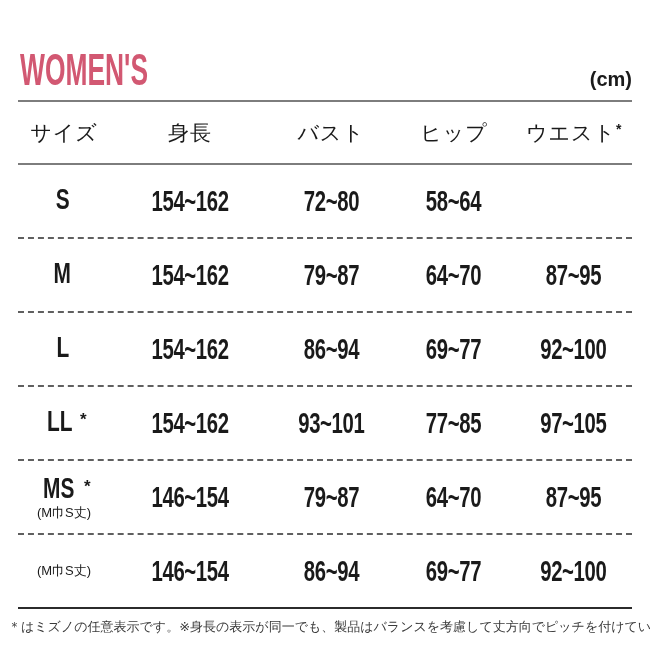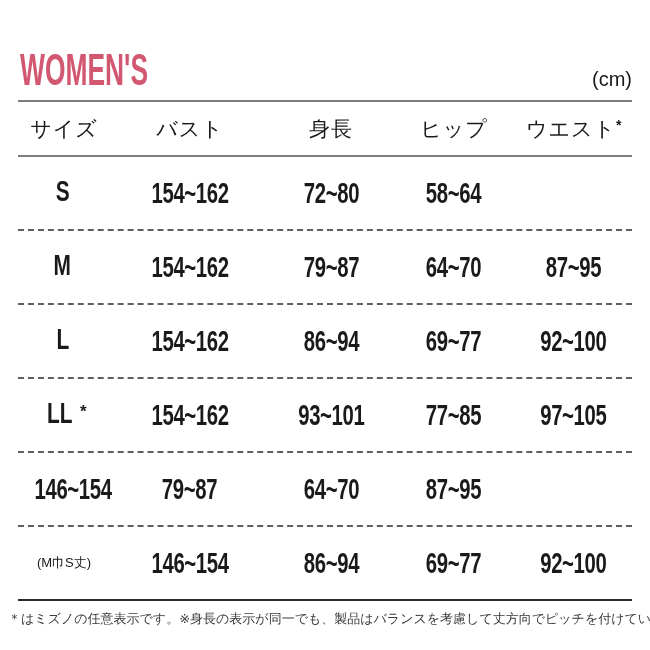--- a/index.html
+++ b/index.html
@@ -14,37 +14,37 @@
   .hdr{
     display:flex;justify-content:space-between;align-items:flex-end;
     margin:0 18px;padding:50px 0 10px 2px;
   }
   .title{
     font-size:44px;font-weight:bold;line-height:40px;
     letter-spacing:0px;
     transform:scaleX(0.60);transform-origin:left bottom;
     white-space:nowrap;
   }
-  .unit{font-size:20px;font-weight:normal;line-height:22px;}
+  .unit{font-size:20px;font-weight:bold;line-height:22px;}
 
   .rule{margin:0 18px;border:none;}
   .rule.gray{border-top:2px solid #7d7d7d;}
   .rule.dark{border-top:2px solid #2b2b2b;}
 
   
   .grid{
     display:grid;
     grid-template-columns:15% 26% 20% 20% 19%;
     align-items:center;
     margin:0 18px;
   }
   .cell{text-align:center;}
 
   
-  .head-row{height:53px;}
+  .head-row{height:61px;}
   .head-label{
     font-size:21px;font-weight:500;letter-spacing:1px;white-space:nowrap;
   }
   .head-mark{font-size:14px;vertical-align:super;font-weight:bold;}
 
   
   .row{height:72px;border-bottom:2px dashed #5f5f5f;}
   .row:last-child{border-bottom:none;}
   .num{
     font-size:29px;font-weight:bold;white-space:nowrap;
@@ -73,22 +73,22 @@
 
   <div class="hdr">
     <div class="title" style="color:#d25872;">WOMEN'S</div>
     <div class="unit">(cm)</div>
   </div>
 
   <div class="rule gray"></div>
 
   <div class="grid head-row">
     <div class="cell"><span class="head-label">サイズ</span><span class="head-mark"></span></div>
+    <div class="cell"><span class="head-label">身長</span><span class="head-mark"></span></div>
     <div class="cell"><span class="head-label">バスト</span><span class="head-mark"></span></div>
-    <div class="cell"><span class="head-label">身長</span><span class="head-mark"></span></div>
     <div class="cell"><span class="head-label">ヒップ</span><span class="head-mark"></span></div>
     <div class="cell"><span class="head-label">ウエスト</span><span class="head-mark">*</span></div>
   </div>
 
   <div class="rule gray"></div>
 
   <div>
 
     <div class="grid row">
       <div class="cell">
@@ -127,20 +127,24 @@
         <div class="size-line"><span class="size-label">LL</span><span class="size-mark">*</span></div>
 
       </div>
       <div class="cell"><span class="num">154~162</span></div>
       <div class="cell"><span class="num">93~101</span></div>
       <div class="cell"><span class="num">77~85</span></div>
       <div class="cell"><span class="num">97~105</span></div>
     </div>
 
     <div class="grid row">
+      <div class="cell">
+        <div class="size-line"><span class="size-label">MS</span><span class="size-mark">*</span></div>
+        <div class="size-note">(M巾S丈)</div>
+      </div>
       <div class="cell"><span class="num">146~154</span></div>
       <div class="cell"><span class="num">79~87</span></div>
       <div class="cell"><span class="num">64~70</span></div>
       <div class="cell"><span class="num">87~95</span></div>
     </div>
 
     <div class="grid row">
       <div class="cell">
         <div class="size-note">(M巾S丈)</div>
       </div>

